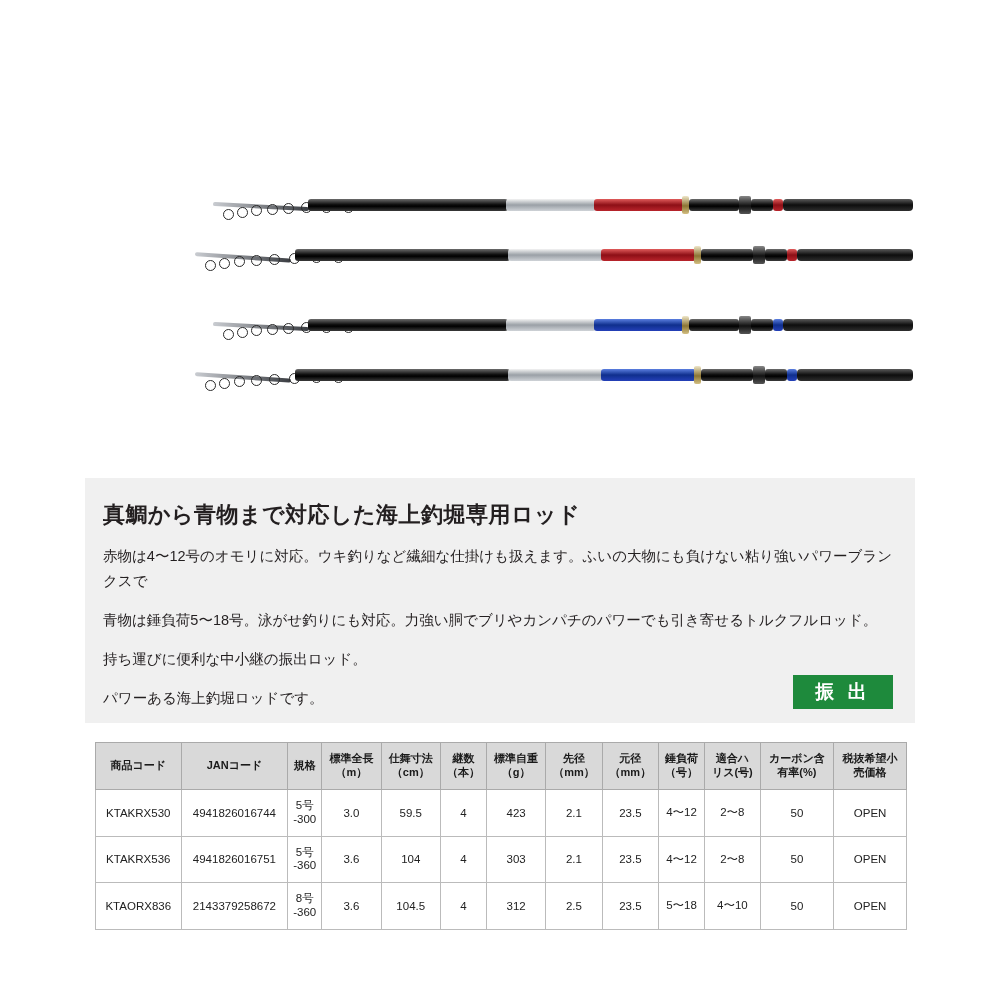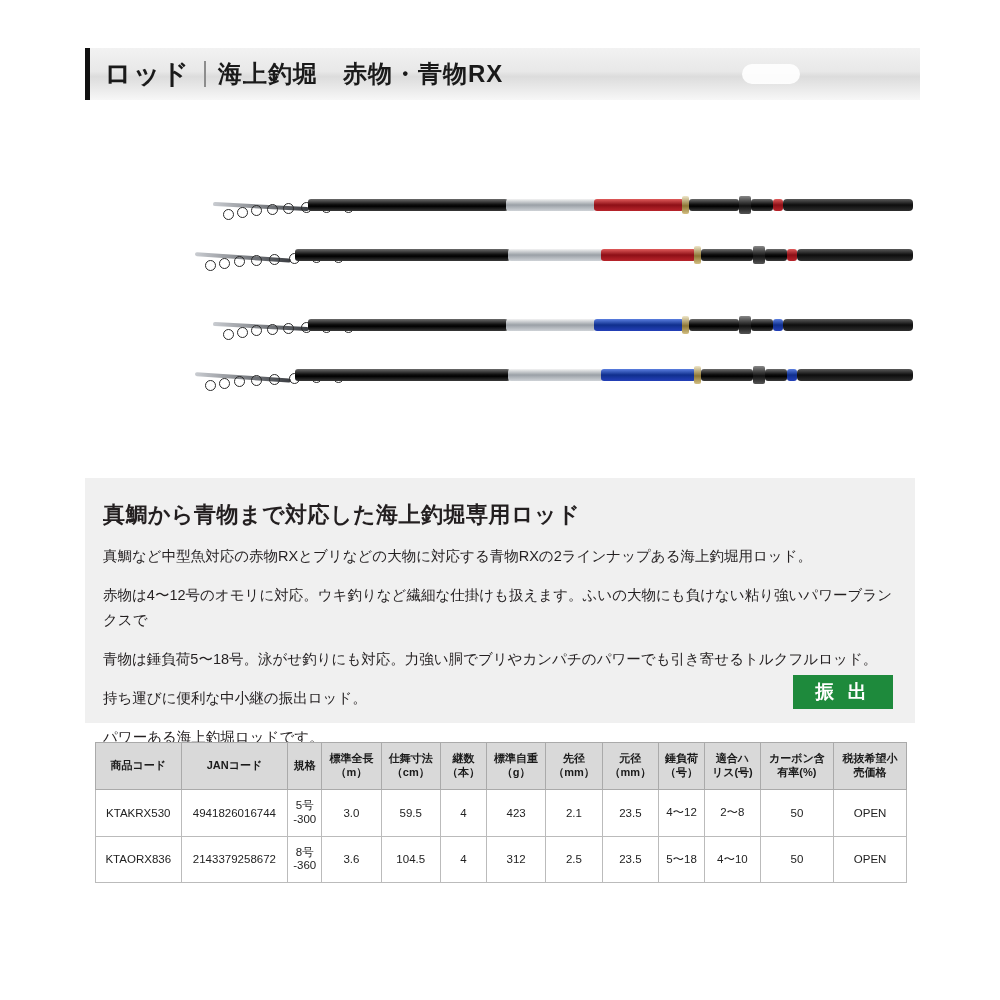--- a/index.html
+++ b/index.html
@@ -93,26 +93,20 @@
   table.spec td.code{ text-align:center; }
   table.spec td.kikaku{line-height:1.2;}
   .kk1{display:block;}
   .kk2{display:block;}
 </style>
 </head>
 <body>
 
 <div class="page">
 
-  <div class="header">
-    <span class="cat">ロッド</span>
-    <span class="sep"></span>
-    <span class="title">海上釣堀　赤物・青物RX</span>
-    <span class="bubble"></span>
-  </div>
 
   <div class="rods">
 
     <div class="rod" style="left:128px;top:18px;width:700px;">
       <div class="tip" style="left:0;top:9px;width:96px;transform:rotate(3deg);"></div>
       <div class="guides">
         <i style="left:4px;top:14px"></i>
           <i style="left:18px;top:12px"></i>
           <i style="left:32px;top:10px"></i>
         <i style="left:48px;top:9px"></i>
@@ -197,21 +191,20 @@
       <div class="seg black" style="left:506px;width:52px;"></div>
       <div class="ring dark" style="left:558px;width:12px;"></div>
       <div class="seg black" style="left:570px;width:22px;"></div>
       <div class="seg blue" style="left:592px;width:10px;"></div>
       <div class="seg grip" style="left:602px;width:116px;"></div>
     </div>
   </div>
 
   <div class="desc">
     <h2>真鯛から青物まで対応した海上釣堀専用ロッド</h2>
-    <p>真鯛など中型魚対応の赤物RXとブリなどの大物に対応する青物RXの2ラインナップある海上釣堀用ロッド。</p>
     <p>赤物は4〜12号のオモリに対応。ウキ釣りなど繊細な仕掛けも扱えます。ふいの大物にも負けない粘り強いパワーブランクスで</p>
     <p>青物は錘負荷5〜18号。泳がせ釣りにも対応。力強い胴でブリやカンパチのパワーでも引き寄せるトルクフルロッド。</p>
     <p>持ち運びに便利な中小継の振出ロッド。</p>
     <p>パワーある海上釣堀ロッドです。</p>
     <div class="stamp">振 出</div>
   </div>
 
   <table class="spec">
     <thead>
       <tr>
@@ -261,20 +254,38 @@
         <td class="code">KTAKRX530</td>
         <td>4941826016744</td>
         <td class="kikaku">
           <span class="kk1">5号</span>
             <span class="kk2">-300</span>
         </td>
         <td>3.0</td>
         <td>59.5</td>
         <td>4</td>
         <td>423</td>
+        <td>2.1</td>
+        <td>23.5</td>
+        <td>4〜12</td>
+        <td>2〜8</td>
+        <td>50</td>
+        <td>OPEN</td>
+      </tr>
+      <tr>
+        <td class="code">KTAKRX536</td>
+        <td>4941826016751</td>
+        <td class="kikaku">
+          <span class="kk1">5号</span>
+            <span class="kk2">-360</span>
+        </td>
+        <td>3.6</td>
+        <td>104</td>
+        <td>4</td>
+        <td>303</td>
         <td>2.1</td>
         <td>23.5</td>
         <td>4〜12</td>
         <td>2〜8</td>
         <td>50</td>
         <td>OPEN</td>
       </tr>
       <tr>
         <td class="code">KTAORX836</td>
         <td>2143379258672</td>

